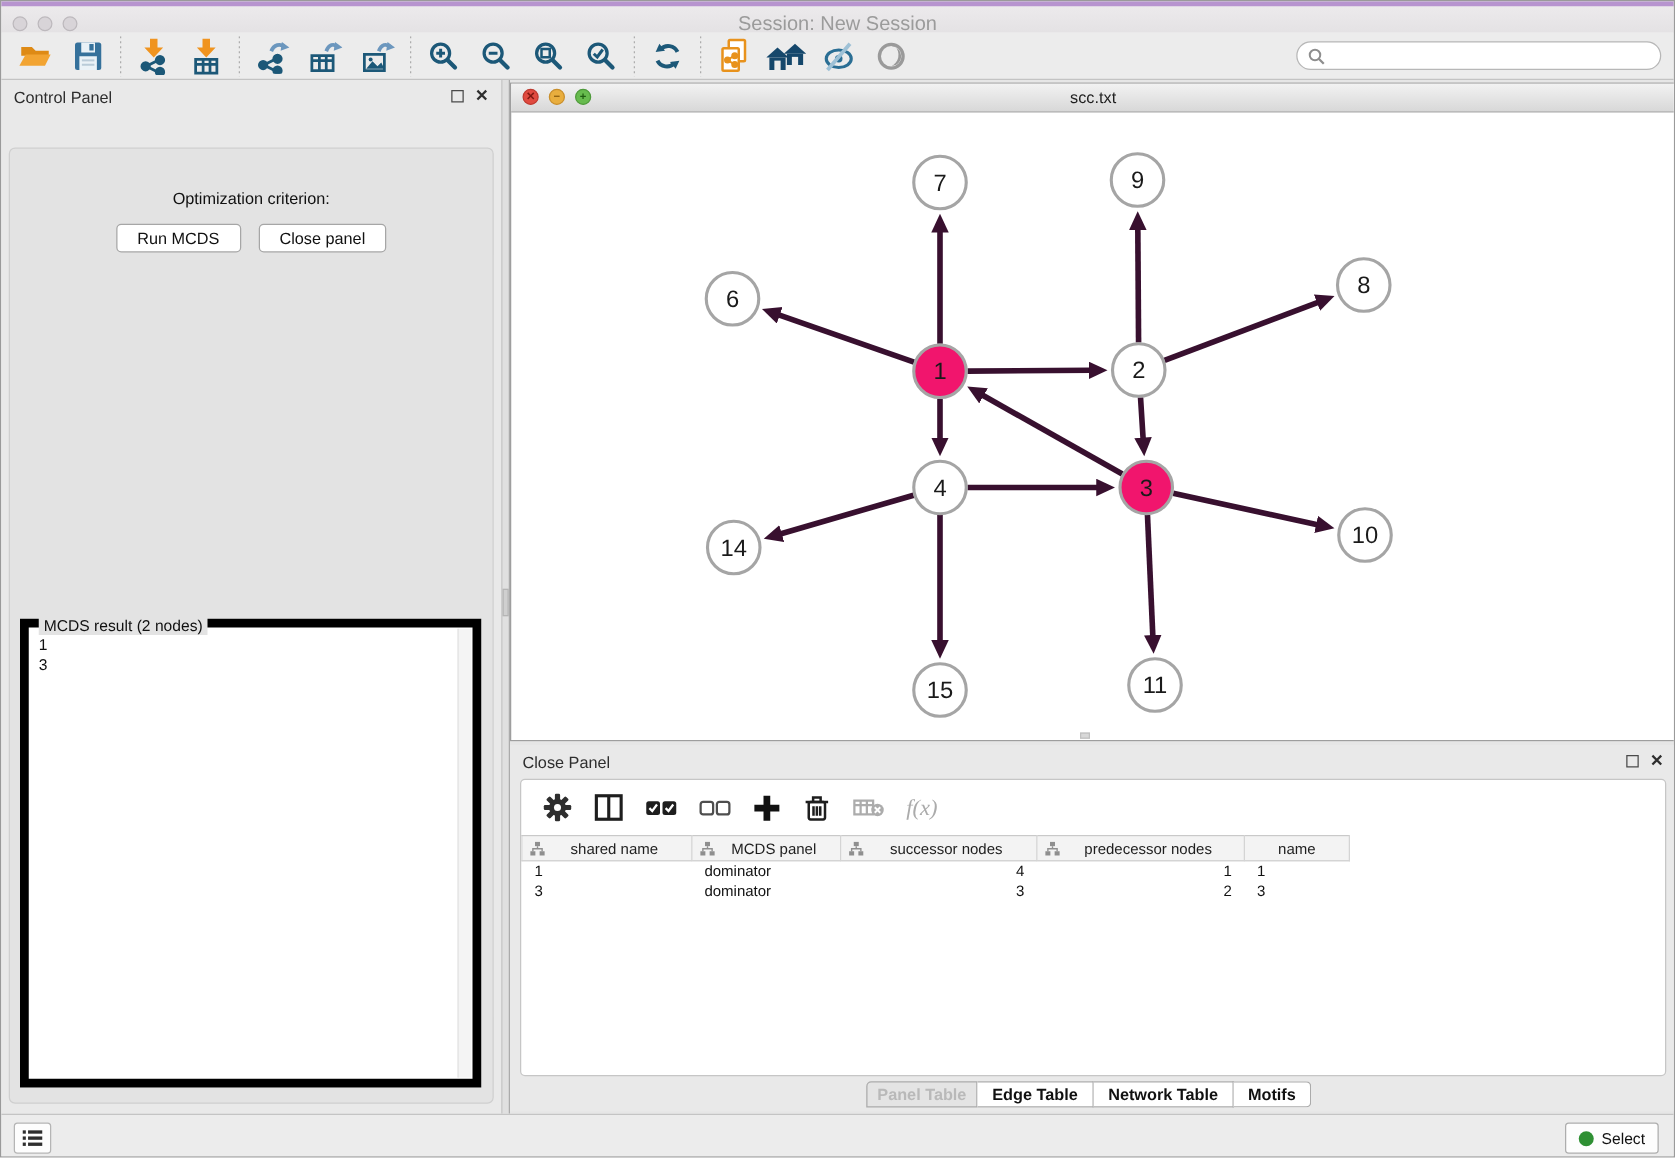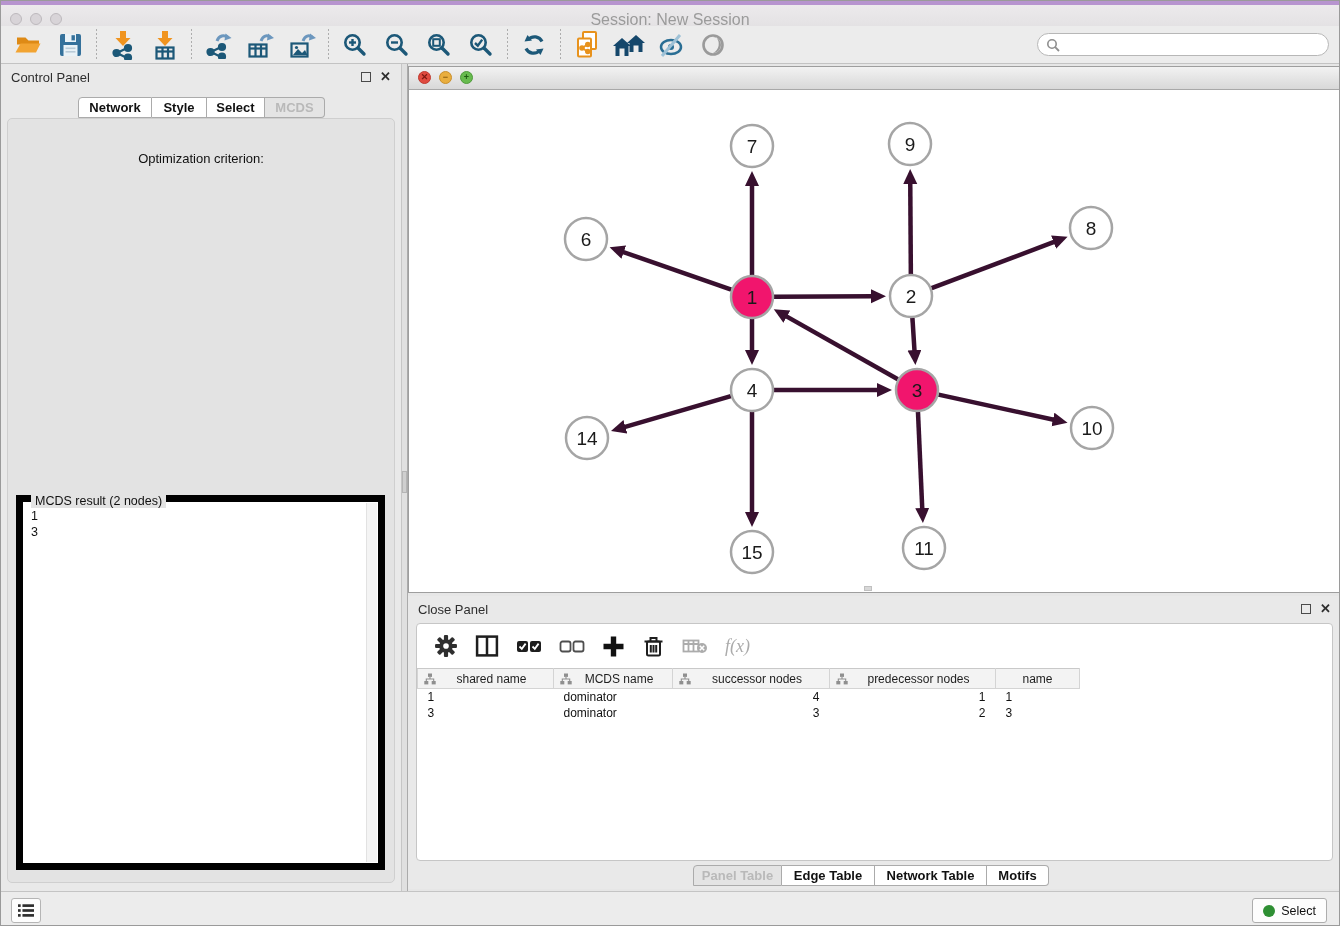--- a/index.html
+++ b/index.html
@@ -255,28 +255,26 @@
   <div class="workspace">
 
     <aside class="control-panel">
       <div class="panel-head">
         <span class="ph-title">Control Panel</span>
         <span class="ph-icons">
           <span class="ph-float"></span>
           <span class="ph-close">✕</span>
         </span>
       </div>
-      <div class="cp-tabs">
-        <div class="tab" style="width:74px">Network</div>
-        <div class="tab" style="width:55px">Style</div>
-        <div class="tab" style="width:58px">Select</div>
-        <div class="tab last selected" style="width:60px">MCDS</div>
-      </div>
       <div class="cp-content">
         <div class="opt-label">Optimization criterion:</div>
+        <div class="btn-row">
+          <button class="btn">Run MCDS</button>
+          <button class="btn">Close panel</button>
+        </div>
         <div class="result-box">
           <div class="result-legend">MCDS result (2 nodes)</div>
           <div class="result-lines">
               <div>1</div>
               <div>3</div>
             </div>
           <div class="result-scroll"></div>
         </div>
       </div>
     </aside>
@@ -285,20 +283,21 @@
       <div class="v-grip"></div>
     </div>
 
     <section class="network-window">
       <div class="nw-titlebar">
         <div class="nw-lights">
           <span class="light red">✕</span>
           <span class="light yellow">−</span>
           <span class="light green">+</span>
         </div>
+        <div class="nw-title">scc.txt</div>
       </div>
       <svg class="nw-canvas" viewBox="0 0 931 503">
         <defs>
           <marker id="arrow" markerUnits="userSpaceOnUse" markerWidth="18" markerHeight="16" refX="2" refY="7" orient="auto">
             <path d="M0,0 L15,7 L0,14 z" fill="#38102F"></path>
           </marker>
         </defs>
         <g id="edges-layer">
             <line x1="343" y1="186" x2="343" y2="95" stroke="#38102F" stroke-width="4.5" marker-end="url(#arrow)"></line>
             <line x1="322.23121807335133" y1="200.7434376400866" x2="212.87335060057495" y2="162.5340622580322" stroke="#38102F" stroke-width="4.5" marker-end="url(#arrow)"></line>
@@ -470,21 +469,21 @@
                 <th>
                   <div class="th-inner">
                     <svg width="12" height="12" viewBox="0 0 12 12">
                       <g fill="#8F8F8F">
                         <rect x="4" y="0.5" width="4" height="3.4"></rect>
                         <rect x="0.3" y="8" width="4" height="3.4"></rect>
                         <rect x="7.7" y="8" width="4" height="3.4"></rect>
                       </g>
                       <path d="M6 3.9 V6 M2.3 8 V6 h7.4 v2" fill="none" stroke="#8F8F8F" stroke-width="1.1"></path>
                     </svg>
-                    <span class="th-label">MCDS name</span>
+                    <span class="th-label">MCDS panel</span>
                   </div>
                 </th>
                 <th>
                   <div class="th-inner">
                     <svg width="12" height="12" viewBox="0 0 12 12">
                       <g fill="#8F8F8F">
                         <rect x="4" y="0.5" width="4" height="3.4"></rect>
                         <rect x="0.3" y="8" width="4" height="3.4"></rect>
                         <rect x="7.7" y="8" width="4" height="3.4"></rect>
                       </g>

